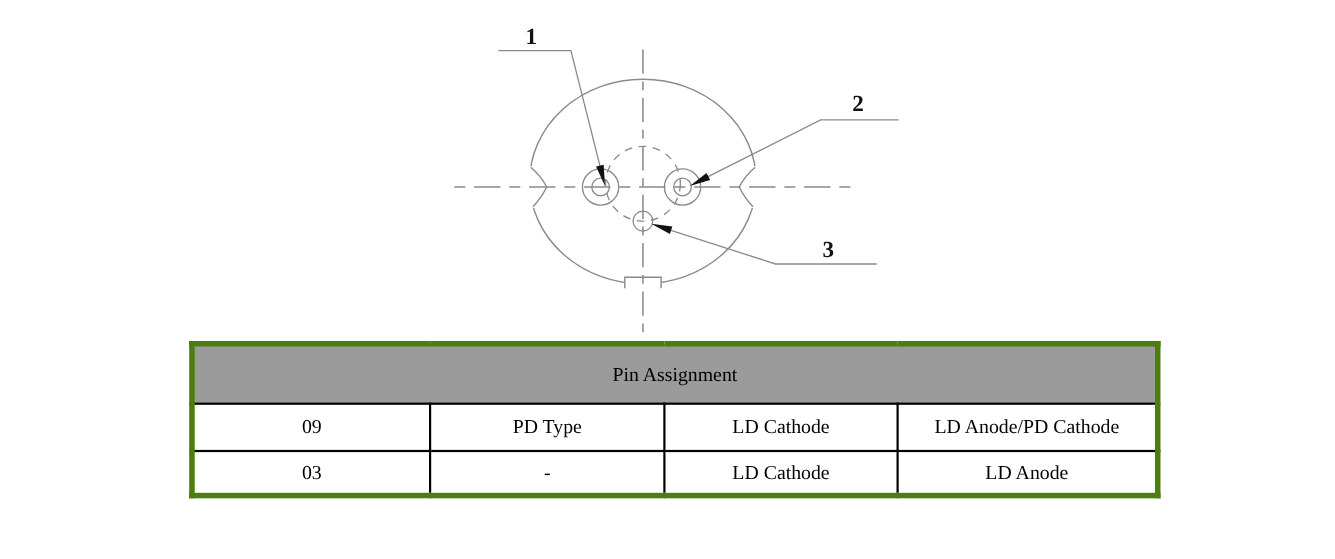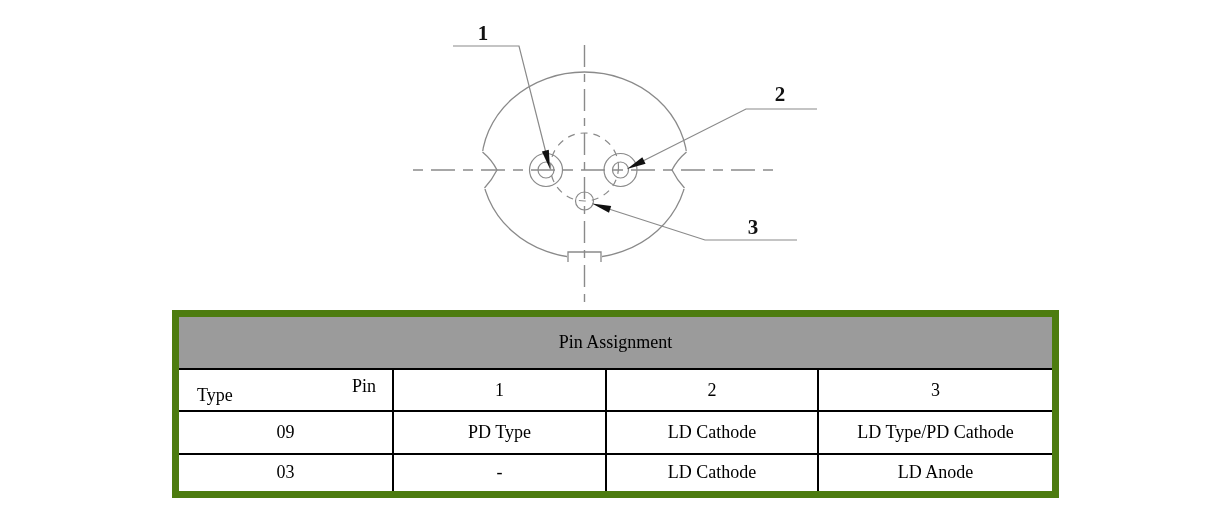--- a/index.html
+++ b/index.html
@@ -4,21 +4,21 @@
 <style>
   html,body{margin:0;padding:0;background:#ffffff;}
   #page{position:relative;width:1214px;height:508px;background:#ffffff;overflow:hidden;
         font-family:"Liberation Serif", serif;color:#000;}
   #diagram-svg{position:absolute;left:0;top:0;}
   .pin-label{font-family:"Liberation Serif", serif;font-weight:bold;font-size:21px;fill:#111;}
   
   #pin-table{position:absolute;left:172px;top:310px;border-collapse:collapse;table-layout:fixed;}
   #pin-table td,#pin-table th{border:2px solid #000;padding:0;text-align:center;vertical-align:middle;
       font-family:"Liberation Serif", serif;font-size:18px;font-weight:normal;color:#000;background:#fff;}
-  #pin-table{border:7px solid #4d7c0f;}
+  #pin-table{border:5px solid #4d7c0f;}
   #pin-table .hdr{background:#9b9b9b;height:51px;font-size:18px;}
   #pin-table .r2{height:42px;}
   #pin-table .r3{height:43px;}
   #pin-table .r4{height:40px;margin-top:41px;}
   .c0{width:213px;} .c1{width:211px;} .c2{width:210px;} .c3{width:233px;}
   #corner-cell{position:relative;
       background-image:linear-gradient(to bottom right,
         transparent calc(50% - 1px), #444 calc(50% - 1px), #444 calc(50% + 0px), transparent calc(50% + 0px));
   }
   #corner-type{position:absolute;left:18px;bottom:4px;}
@@ -68,34 +68,25 @@
     <text x="483" y="40" text-anchor="middle" class="pin-label">1</text>
     <text x="780" y="101" text-anchor="middle" class="pin-label">2</text>
     <text x="753" y="234" text-anchor="middle" class="pin-label">3</text>
   </svg>
 
   <table id="pin-table">
     <tbody>
       <tr>
         <th class="hdr" colspan="4">Pin Assignment</th>
       </tr>
-      <tr class="r2">
-        <td class="c0" id="corner-cell">
-          <span id="corner-type">Type</span>
-          <span id="corner-pin">Pin</span>
-        </td>
-        <td class="c1">1</td>
-        <td class="c2">2</td>
-        <td class="c3">3</td>
-      </tr>
       <tr class="r3">
         <td class="c0">09</td>
         <td class="c1">PD Type</td>
         <td class="c2">LD Cathode</td>
-        <td class="c3">LD Type/PD Cathode</td>
+        <td class="c3">LD Anode/PD Cathode</td>
       </tr>
       <tr class="r4">
         <td class="c0">03</td>
         <td class="c1">-</td>
         <td class="c2">LD Cathode</td>
         <td class="c3">LD Anode</td>
       </tr>
     </tbody>
   </table>
 

